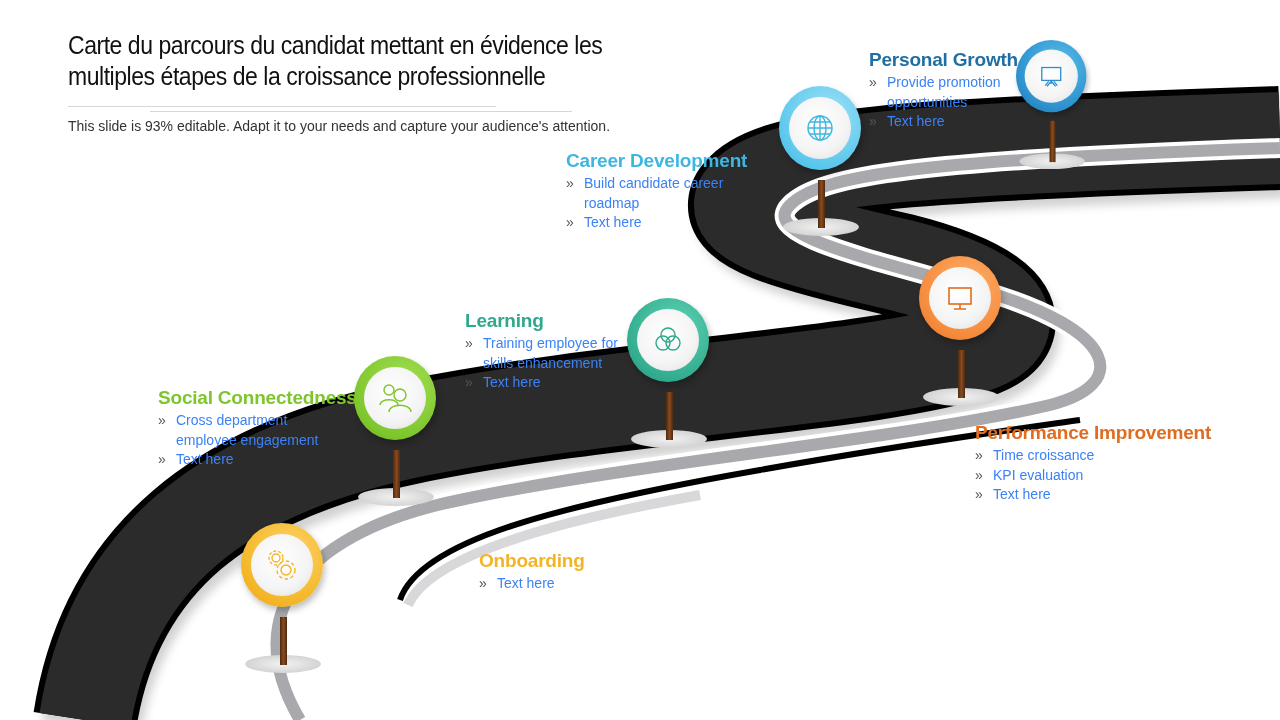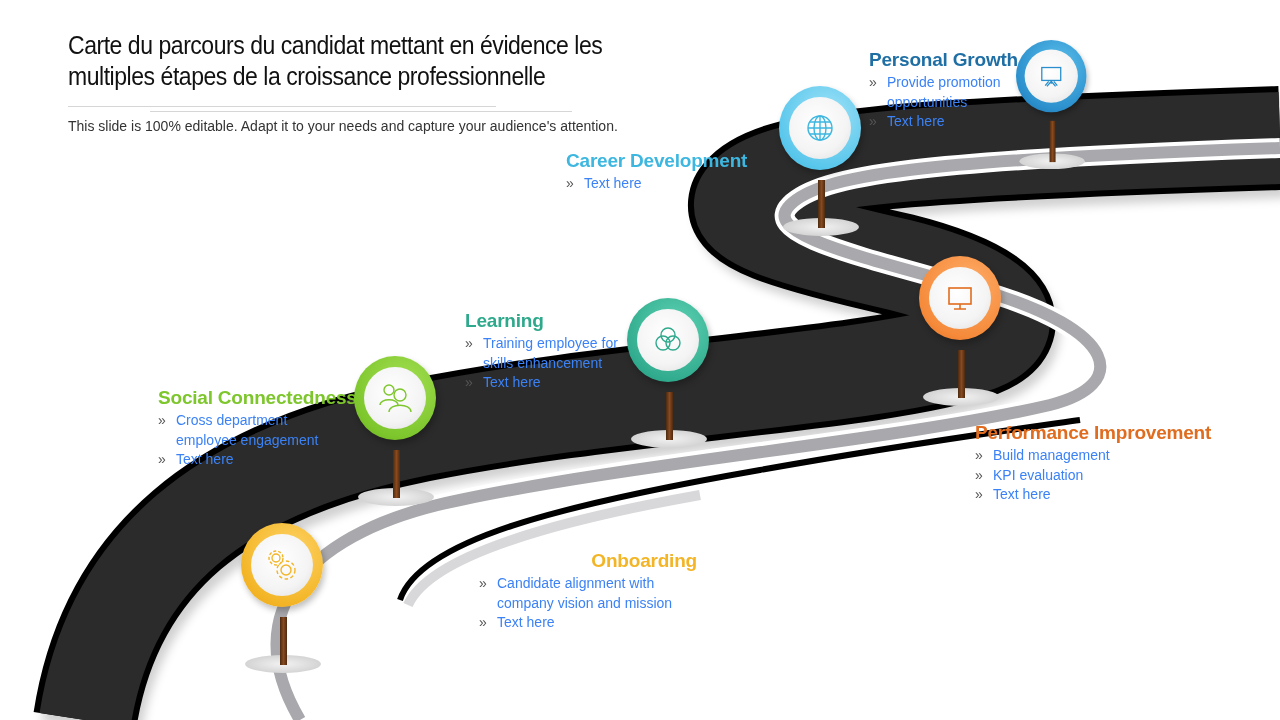--- a/index.html
+++ b/index.html
@@ -19,21 +19,21 @@
   .pin .stick { position:absolute; left:39px; bottom:8px; width:7px; height:48px; background:linear-gradient(90deg,#4a2a12,#8a4a1e,#4a2a12); }
   .pin .ring { position:absolute; left:0; top:0; width:82px; height:84px; border-radius:50%; box-shadow:2px 4px 6px rgba(0,0,0,0.25); }
   .pin .face { position:absolute; left:10px; top:11px; width:62px; height:62px; border-radius:50%; background:radial-gradient(circle at 45% 40%,#ffffff 0%,#f4f4f4 60%,#dcdcdc 100%); display:flex; align-items:center; justify-content:center; }
 </style>
 </head>
 <body>
 
 <div class="title">Carte du parcours du candidat mettant en évidence les multiples étapes de la croissance professionnelle</div>
 <div class="rule1"></div>
 <div class="rule2"></div>
-<div class="subtitle">This slide is 100% editable. Adapt it to your needs and capture your audience's attention.</div>
+<div class="subtitle">This slide is 93% editable. Adapt it to your needs and capture your audience's attention.</div>
 
 <svg class="road" width="1280" height="720" viewBox="0 0 1280 720">
   <defs>
     <filter id="sh" x="-10%" y="-10%" width="120%" height="130%">
       <feGaussianBlur stdDeviation="5"></feGaussianBlur>
     </filter>
   </defs>
 
   <path d="M85 720 C110 560 220 470 420 430 C620 390 880 380 980 345 C1030 325 1000 290 900 265 C790 240 720 220 745 195 C775 160 900 150 1280 138" fill="none" stroke="rgba(0,0,0,0.18)" stroke-width="100" filter="url(#sh)" transform="translate(6,10)"></path>
 
@@ -45,21 +45,20 @@
   <path d="M300 720 C235 610 310 530 460 500 C640 462 900 440 1050 405 C1130 385 1120 330 980 290 C860 256 760 235 790 205 C820 175 920 160 1280 148" fill="none" stroke="#a9a9ad" stroke-width="12"></path>
 
   <path d="M400 600 C420 540 560 505 760 470 C900 445 1010 430 1080 420 C1020 470 900 560 720 620 C600 660 480 720 420 720 C390 690 392 640 400 600 Z" fill="#ffffff"></path>
   <path d="M400 600 C420 540 560 505 760 470 C900 445 1010 430 1080 420" fill="none" stroke="#000" stroke-width="6"></path>
   <path d="M408 605 C430 555 560 520 700 495" fill="none" stroke="#d8d8da" stroke-width="10"></path>
 </svg>
 
 <div class="stage" style="left:479px; top:550px;">
   <div class="head" style="color:#f3b526;text-align:right;">Onboarding</div>
   <ul>
-    <li style="width:200px;">Candidate alignment with company vision and mission</li>
     <li>Text here</li>
   </ul>
 </div>
 
 <div class="stage" style="left:158px; top:387px;">
   <div class="head" style="color:#7dc62c;">Social Connectedness</div>
   <ul>
     <li style="width:160px;">Cross department employee engagement</li>
     <li>Text here</li>
   </ul>
@@ -69,29 +68,30 @@
   <div class="head" style="color:#2fa98c;">Learning</div>
   <ul>
     <li style="width:160px;">Training employee for skills enhancement</li>
     <li>Text here</li>
   </ul>
 </div>
 
 <div class="stage" style="left:975px; top:422px;">
   <div class="head" style="color:#e06d1f;">Performance Improvement</div>
   <ul>
-    <li>Build management</li>
+    <li>Time croissance</li>
     <li>KPI evaluation</li>
     <li>Text here</li>
   </ul>
 </div>
 
 <div class="stage" style="left:566px; top:150px;">
   <div class="head" style="color:#3db7e0;">Career Development</div>
   <ul>
+    <li style="width:160px;">Build candidate career roadmap</li>
     <li>Text here</li>
   </ul>
 </div>
 
 <div class="stage" style="left:869px; top:49px;">
   <div class="head" style="color:#1f6fa5;">Personal Growth</div>
   <ul>
     <li style="width:130px;">Provide promotion opportunities</li>
     <li>Text here</li>
   </ul>

